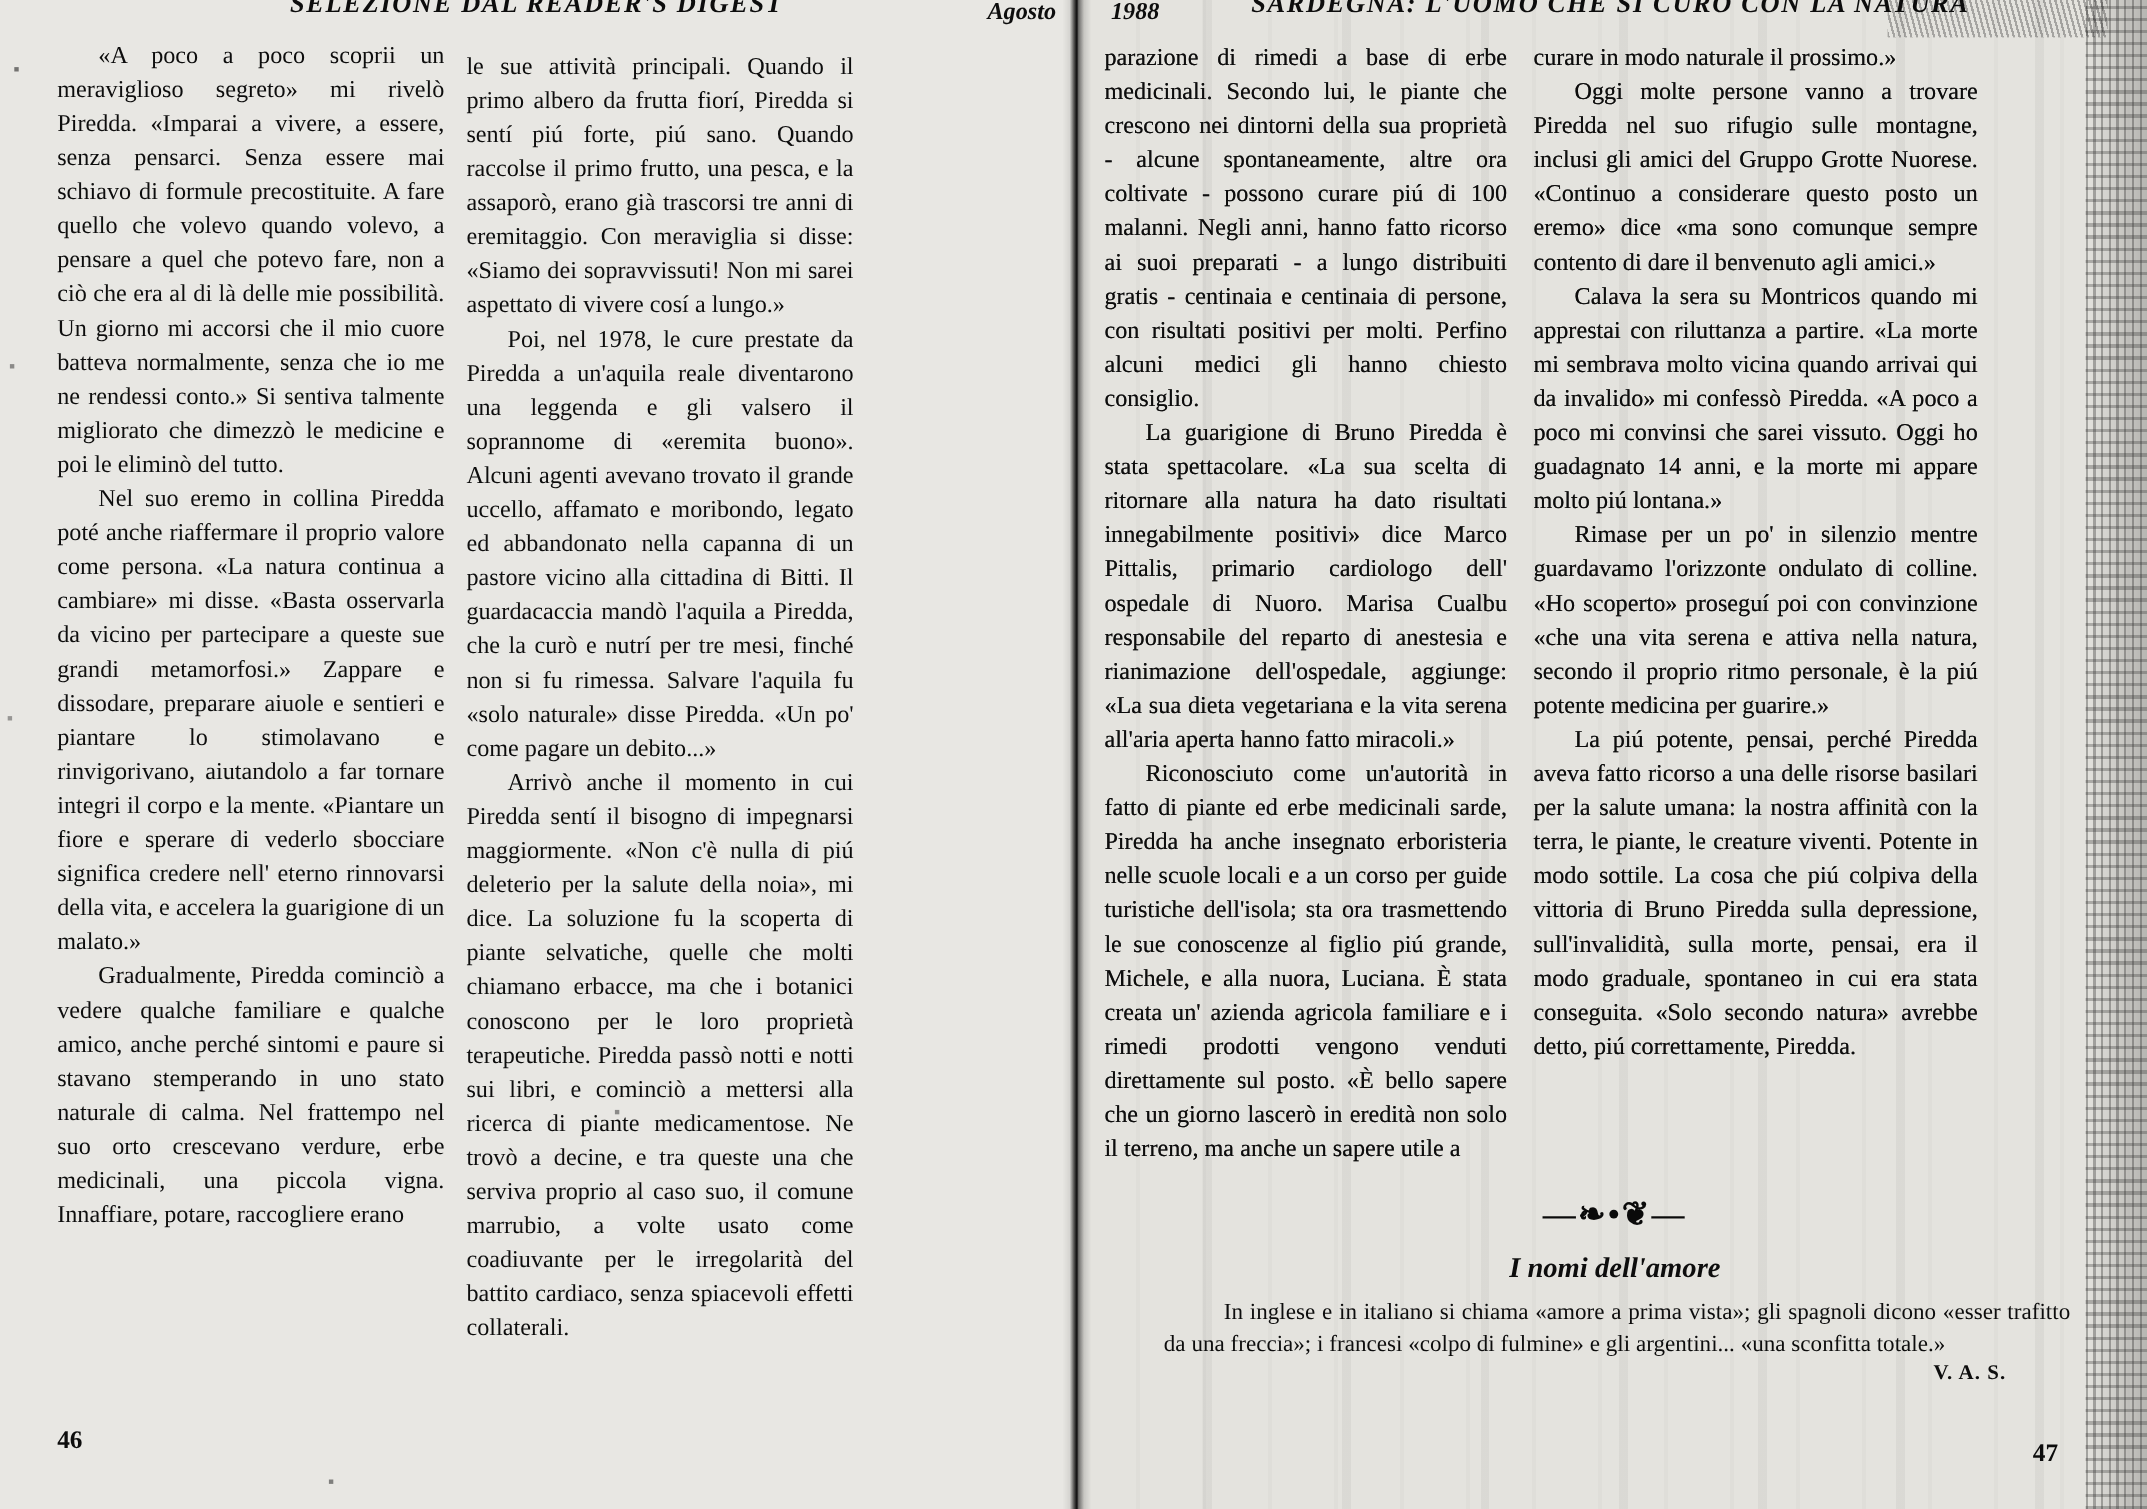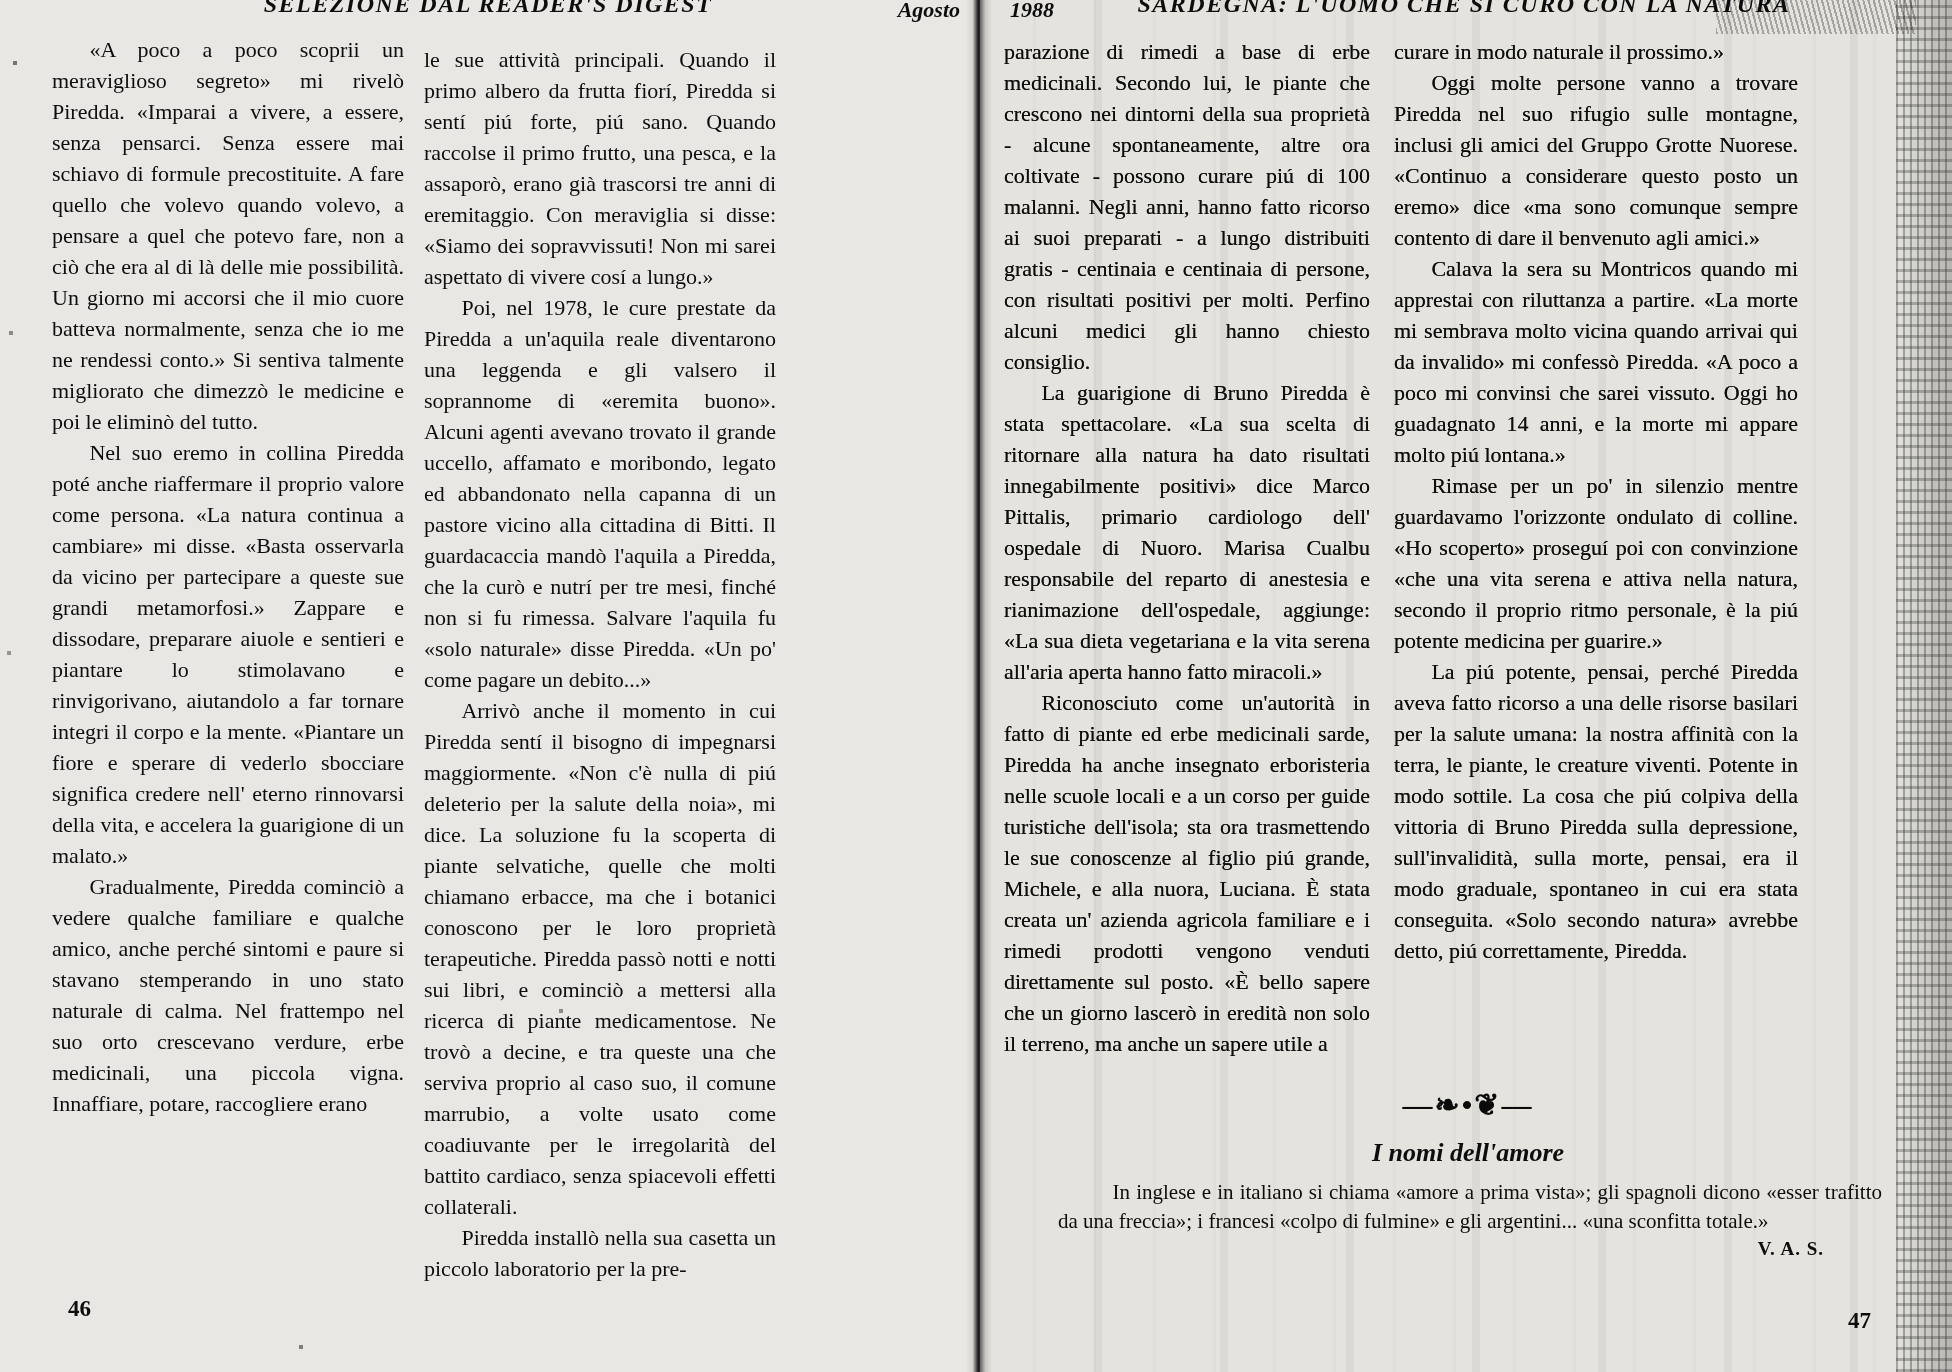--- a/index.html
+++ b/index.html
@@ -36,21 +36,21 @@
   .col p{margin:0;text-indent:1.7em;}
   .col p.noindent{text-indent:0;}
   .page.right .col p{text-shadow:0 0 .5px rgba(10,10,10,.75);}
 
   .lp-col1{left:52px;top:34px;width:352px;}
   .lp-col2{left:424px;top:44px;width:352px;}
   .rp-col1{left:28px;top:36px;width:366px;}
   .rp-col2{left:418px;top:36px;width:404px;}
 
   .page-number{position:absolute;font-size:23px;font-weight:bold;}
-  .page-number.n46{left:52px;top:1296px;margin-left:16px;}
+  .page-number.n46{left:52px;top:1296px;}
   .page-number.n47{left:872px;top:1308px;}
 
   
   .love-box{position:absolute;left:66px;top:1088px;width:852px;}
   .fleuron{
     text-align:center;font-size:30px;font-weight:bold;
     letter-spacing:2px;line-height:34px;color:#0a0a0a;
   }
   .love-title{
     margin:16px 0 10px 0;text-align:center;
@@ -113,21 +113,20 @@
     <div class="col lp-col1">
       <p>«A poco a poco scoprii un meraviglioso segreto» mi rivelò Piredda. «Imparai a vivere, a essere, senza pensarci. Senza essere mai schiavo di formule precostituite. A fare quello che volevo quando volevo, a pensare a quel che potevo fare, non a ciò che era al di là delle mie possibilità. Un giorno mi accorsi che il mio cuore batteva normalmente, senza che io me ne rendessi conto.» Si sentiva talmente migliorato che dimezzò le medicine e poi le eliminò del tutto.</p>
       <p>Nel suo eremo in collina Piredda poté anche riaffermare il proprio valore come persona. «La natura continua a cambiare» mi disse. «Basta osservarla da vicino per partecipare a queste sue grandi metamorfosi.» Zappare e dissodare, preparare aiuole e sentieri e piantare lo stimolavano e rinvigorivano, aiutandolo a far tornare integri il corpo e la mente. «Piantare un fiore e sperare di vederlo sbocciare significa credere nell' eterno rinnovarsi della vita, e accelera la guarigione di un malato.»</p>
       <p>Gradualmente, Piredda cominciò a vedere qualche familiare e qualche amico, anche perché sintomi e paure si stavano stemperando in uno stato naturale di calma. Nel frattempo nel suo orto crescevano verdure, erbe medicinali, una piccola vigna. Innaffiare, potare, raccogliere erano</p>
     </div>
 
     <div class="col lp-col2">
       <p class="noindent">le sue attività principali. Quando il primo albero da frutta fiorí, Piredda si sentí piú forte, piú sano. Quando raccolse il primo frutto, una pesca, e la assaporò, erano già trascorsi tre anni di eremitaggio. Con meraviglia si disse: «Siamo dei sopravvissuti! Non mi sarei aspettato di vivere cosí a lungo.»</p>
       <p>Poi, nel 1978, le cure prestate da Piredda a un'aquila reale diventarono una leggenda e gli valsero il soprannome di «eremita buono». Alcuni agenti avevano trovato il grande uccello, affamato e moribondo, legato ed abbandonato nella capanna di un pastore vicino alla cittadina di Bitti. Il guardacaccia mandò l'aquila a Piredda, che la curò e nutrí per tre mesi, finché non si fu rimessa. Salvare l'aquila fu «solo naturale» disse Piredda. «Un po' come pagare un debito...»</p>
       <p>Arrivò anche il momento in cui Piredda sentí il bisogno di impegnarsi maggiormente. «Non c'è nulla di piú deleterio per la salute della noia», mi dice. La soluzione fu la scoperta di piante selvatiche, quelle che molti chiamano erbacce, ma che i botanici conoscono per le loro proprietà terapeutiche. Piredda passò notti e notti sui libri, e cominciò a mettersi alla ricerca di piante medicamentose. Ne trovò a decine, e tra queste una che serviva proprio al caso suo, il comune marrubio, a volte usato come coadiuvante per le irregolarità del battito cardiaco, senza spiacevoli effetti collaterali.</p>
-      <p>Piredda installò nella sua casetta un piccolo laboratorio per la pre-</p>
     </div>
 
     <div class="page-number n46">46</div>
 
     <div class="specks"></div>
   </section>
 
   <section class="page right">
     <div class="running-side year">1988</div>
     <div class="running-title">SARDEGNA: L'UOMO CHE SI CURÒ CON LA NATURA</div>

